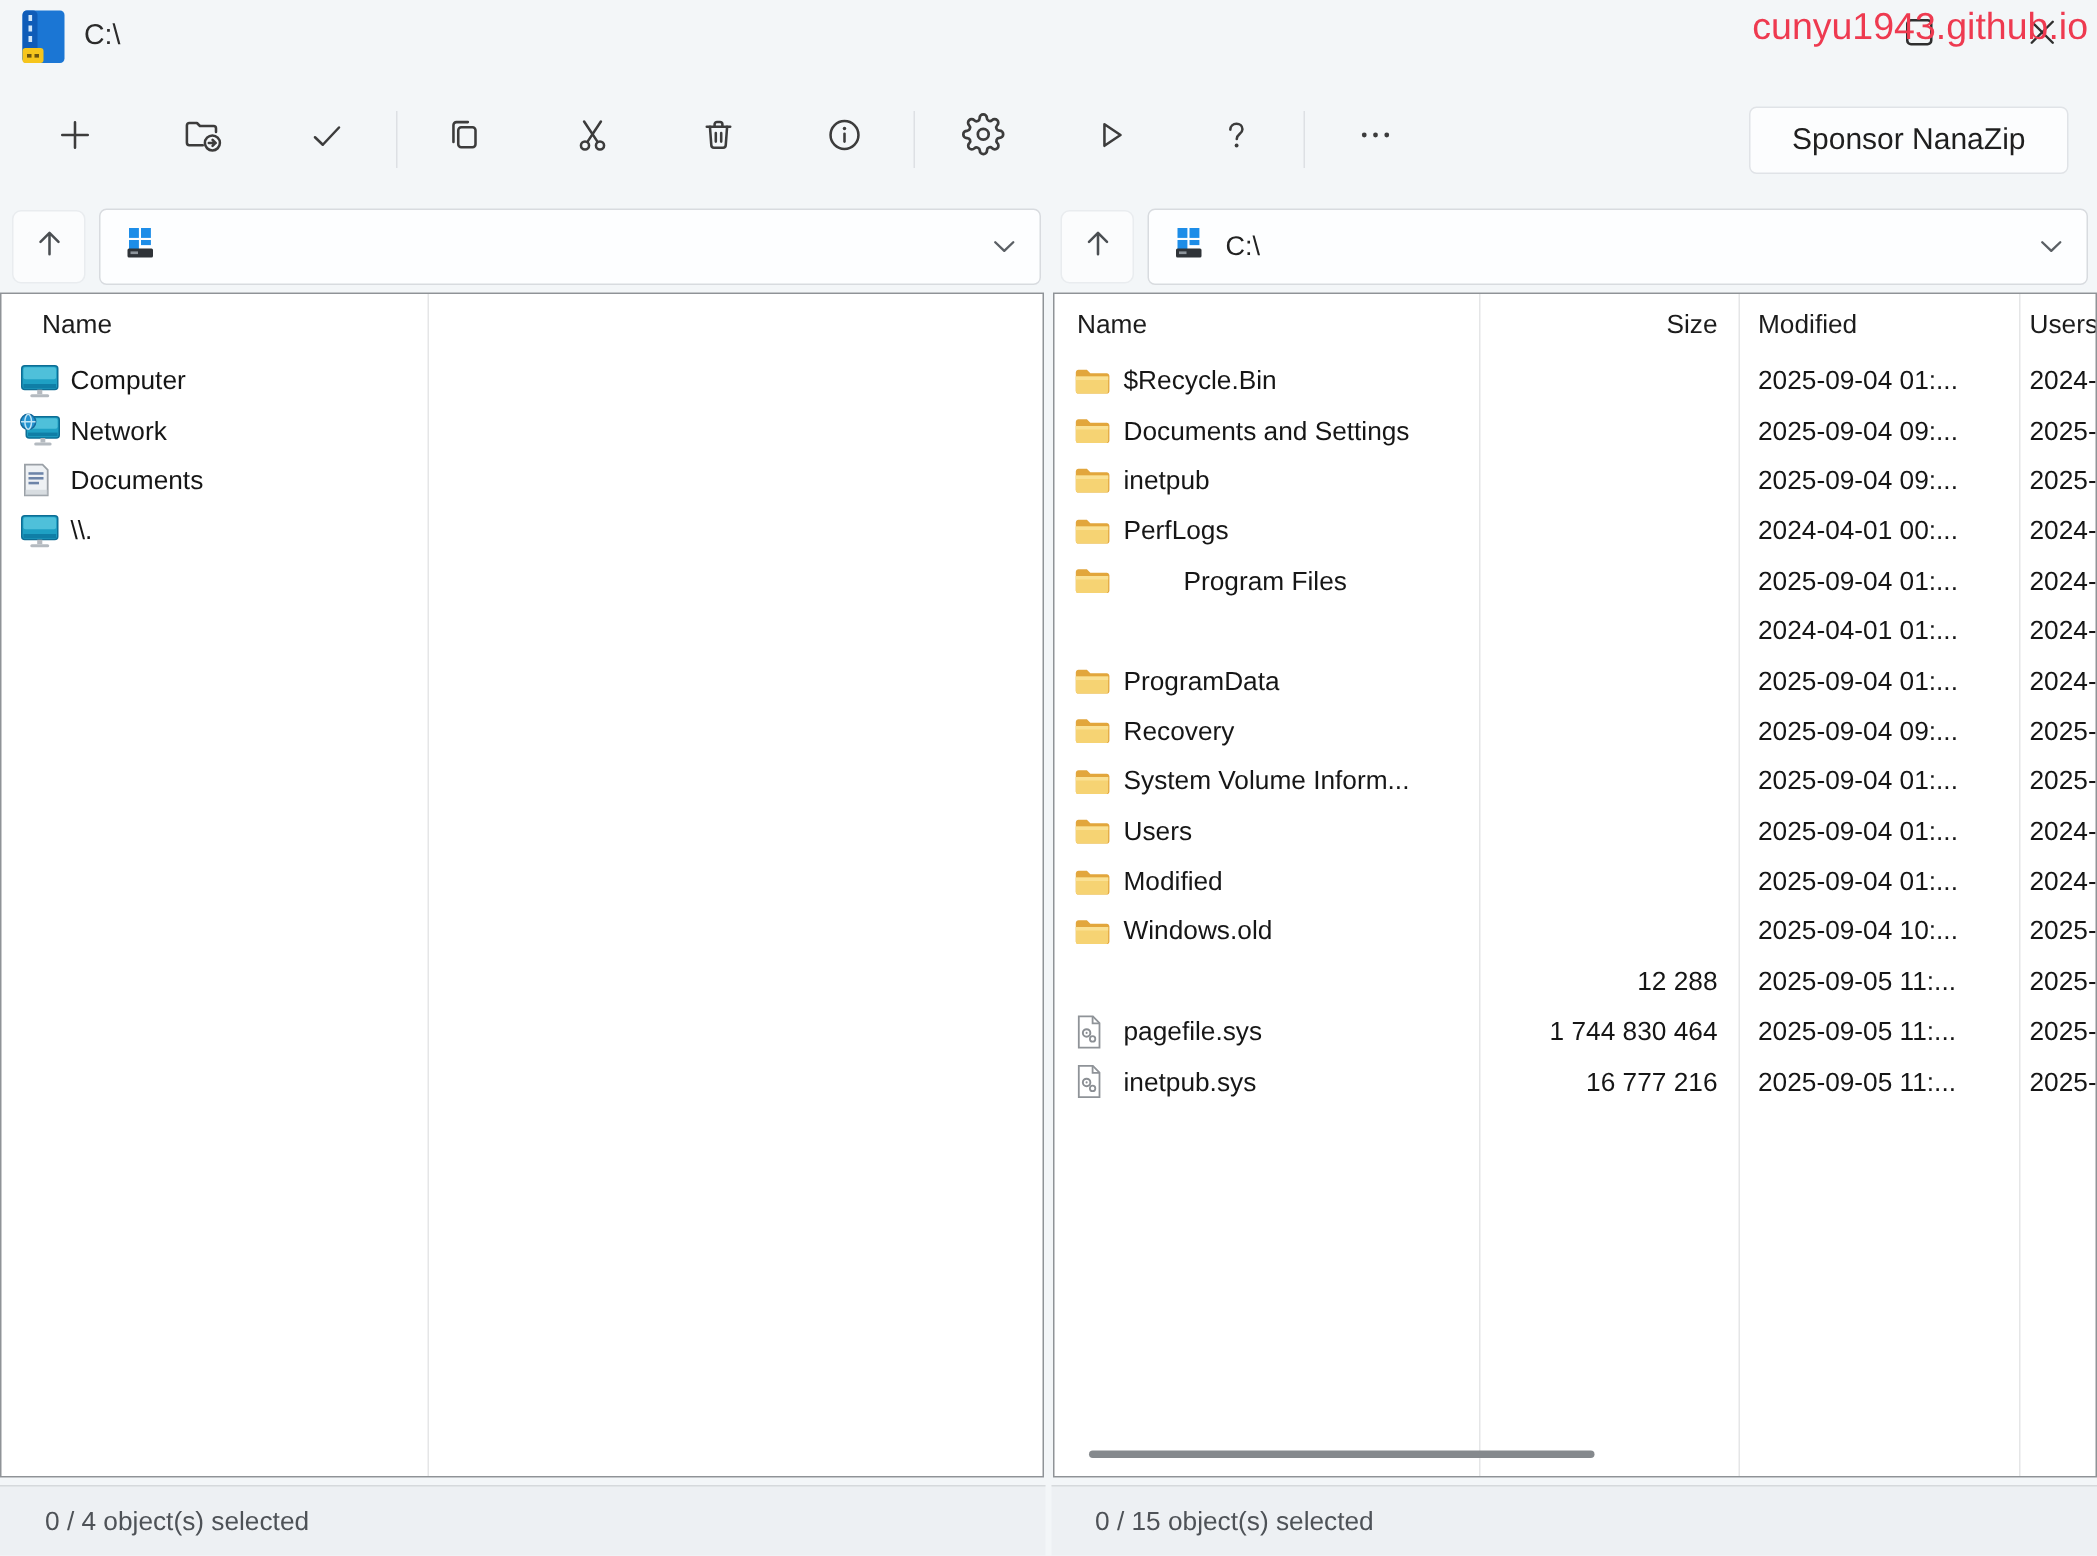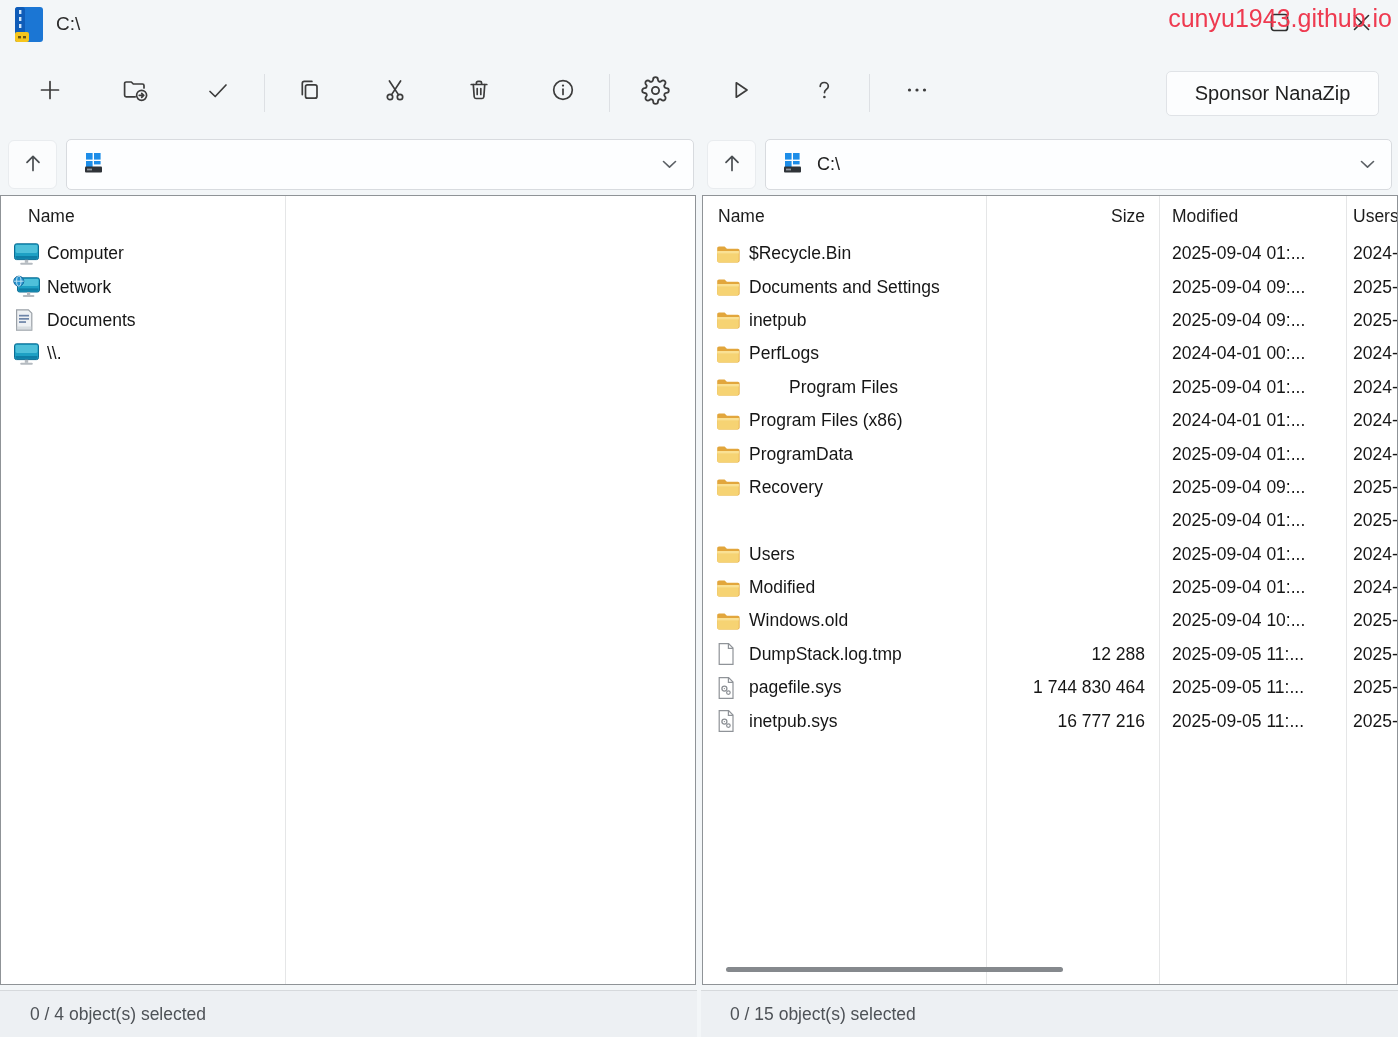--- a/index.html
+++ b/index.html
@@ -334,30 +334,20 @@
               <path d="M1.2 7h21.6v2.4H1.2z" fill="#fae194"></path>
             </svg>
           </span>
           <span style="margin-left:5px">Program Files</span>
         </div>
         <div class="cell" style="right:252px"></div>
         <div class="cell" style="left:469px">2025-09-04 01:...</div>
         <div class="cell" style="left:650px">2024-</div>
       </div>
       <div class="row">
-        <div class="cell" style="left:13px; max-width:262px; overflow:hidden;">
-          <span class="ic">
-            <svg width="24" height="20" viewBox="0 0 24 20">
-              <path d="M1.2 4.3c0-1 .8-1.8 1.8-1.8h5.6l2.3 2.3h10.9c1 0 1.8.8 1.8 1.8v10c0 1-.8 1.8-1.8 1.8H3c-1 0-1.8-.8-1.8-1.8z" fill="#e2a63c"></path>
-              <path d="M1.2 7h21.6v9.6c0 1-.8 1.8-1.8 1.8H3c-1 0-1.8-.8-1.8-1.8z" fill="#f6d373"></path>
-              <path d="M1.2 7h21.6v2.4H1.2z" fill="#fae194"></path>
-            </svg>
-          </span>
-          <span style="margin-left:5px">Program Files (x86)</span>
-        </div>
         <div class="cell" style="right:252px"></div>
         <div class="cell" style="left:469px">2024-04-01 01:...</div>
         <div class="cell" style="left:650px">2024-</div>
       </div>
       <div class="row">
         <div class="cell" style="left:13px; max-width:262px; overflow:hidden;">
           <span class="ic">
             <svg width="24" height="20" viewBox="0 0 24 20">
               <path d="M1.2 4.3c0-1 .8-1.8 1.8-1.8h5.6l2.3 2.3h10.9c1 0 1.8.8 1.8 1.8v10c0 1-.8 1.8-1.8 1.8H3c-1 0-1.8-.8-1.8-1.8z" fill="#e2a63c"></path>
               <path d="M1.2 7h21.6v9.6c0 1-.8 1.8-1.8 1.8H3c-1 0-1.8-.8-1.8-1.8z" fill="#f6d373"></path>
@@ -379,20 +369,30 @@
               <path d="M1.2 7h21.6v2.4H1.2z" fill="#fae194"></path>
             </svg>
           </span>
           <span style="margin-left:5px">Recovery</span>
         </div>
         <div class="cell" style="right:252px"></div>
         <div class="cell" style="left:469px">2025-09-04 09:...</div>
         <div class="cell" style="left:650px">2025-</div>
       </div>
       <div class="row">
+        <div class="cell" style="left:13px; max-width:262px; overflow:hidden;">
+          <span class="ic">
+            <svg width="24" height="20" viewBox="0 0 24 20">
+              <path d="M1.2 4.3c0-1 .8-1.8 1.8-1.8h5.6l2.3 2.3h10.9c1 0 1.8.8 1.8 1.8v10c0 1-.8 1.8-1.8 1.8H3c-1 0-1.8-.8-1.8-1.8z" fill="#e2a63c"></path>
+              <path d="M1.2 7h21.6v9.6c0 1-.8 1.8-1.8 1.8H3c-1 0-1.8-.8-1.8-1.8z" fill="#f6d373"></path>
+              <path d="M1.2 7h21.6v2.4H1.2z" fill="#fae194"></path>
+            </svg>
+          </span>
+          <span style="margin-left:5px">System Volume Inform...</span>
+        </div>
         <div class="cell" style="right:252px"></div>
         <div class="cell" style="left:469px">2025-09-04 01:...</div>
         <div class="cell" style="left:650px">2025-</div>
       </div>
       <div class="row">
         <div class="cell" style="left:13px; max-width:262px; overflow:hidden;">
           <span class="ic">
             <svg width="24" height="20" viewBox="0 0 24 20">
               <path d="M1.2 4.3c0-1 .8-1.8 1.8-1.8h5.6l2.3 2.3h10.9c1 0 1.8.8 1.8 1.8v10c0 1-.8 1.8-1.8 1.8H3c-1 0-1.8-.8-1.8-1.8z" fill="#e2a63c"></path>
               <path d="M1.2 7h21.6v9.6c0 1-.8 1.8-1.8 1.8H3c-1 0-1.8-.8-1.8-1.8z" fill="#f6d373"></path>
@@ -429,29 +429,20 @@
               <path d="M1.2 7h21.6v2.4H1.2z" fill="#fae194"></path>
             </svg>
           </span>
           <span style="margin-left:5px">Windows.old</span>
         </div>
         <div class="cell" style="right:252px"></div>
         <div class="cell" style="left:469px">2025-09-04 10:...</div>
         <div class="cell" style="left:650px">2025-</div>
       </div>
       <div class="row">
-        <div class="cell" style="left:13px; max-width:262px; overflow:hidden;">
-          <span class="ic">
-            <svg width="20" height="24" viewBox="0 0 20 24">
-              <path d="M3.2 1.6h9.4l4.4 4.5v16.3H3.2z" fill="#fff" stroke="#8f9398" stroke-width="1.2"></path>
-              <path d="M12.4 1.6v4.7h4.6" fill="none" stroke="#8f9398" stroke-width="1.2"></path>
-            </svg>
-          </span>
-          <span style="margin-left:5px">DumpStack.log.tmp</span>
-        </div>
         <div class="cell" style="right:252px">12 288</div>
         <div class="cell" style="left:469px">2025-09-05 11:...</div>
         <div class="cell" style="left:650px">2025-</div>
       </div>
       <div class="row">
         <div class="cell" style="left:13px; max-width:262px; overflow:hidden;">
           <span class="ic">
             <svg width="20" height="24" viewBox="0 0 20 24">
               <path d="M3.2 1.6h9.4l4.4 4.5v16.3H3.2z" fill="#fff" stroke="#8f9398" stroke-width="1.2"></path>
               <path d="M12.4 1.6v4.7h4.6" fill="none" stroke="#8f9398" stroke-width="1.2"></path>

